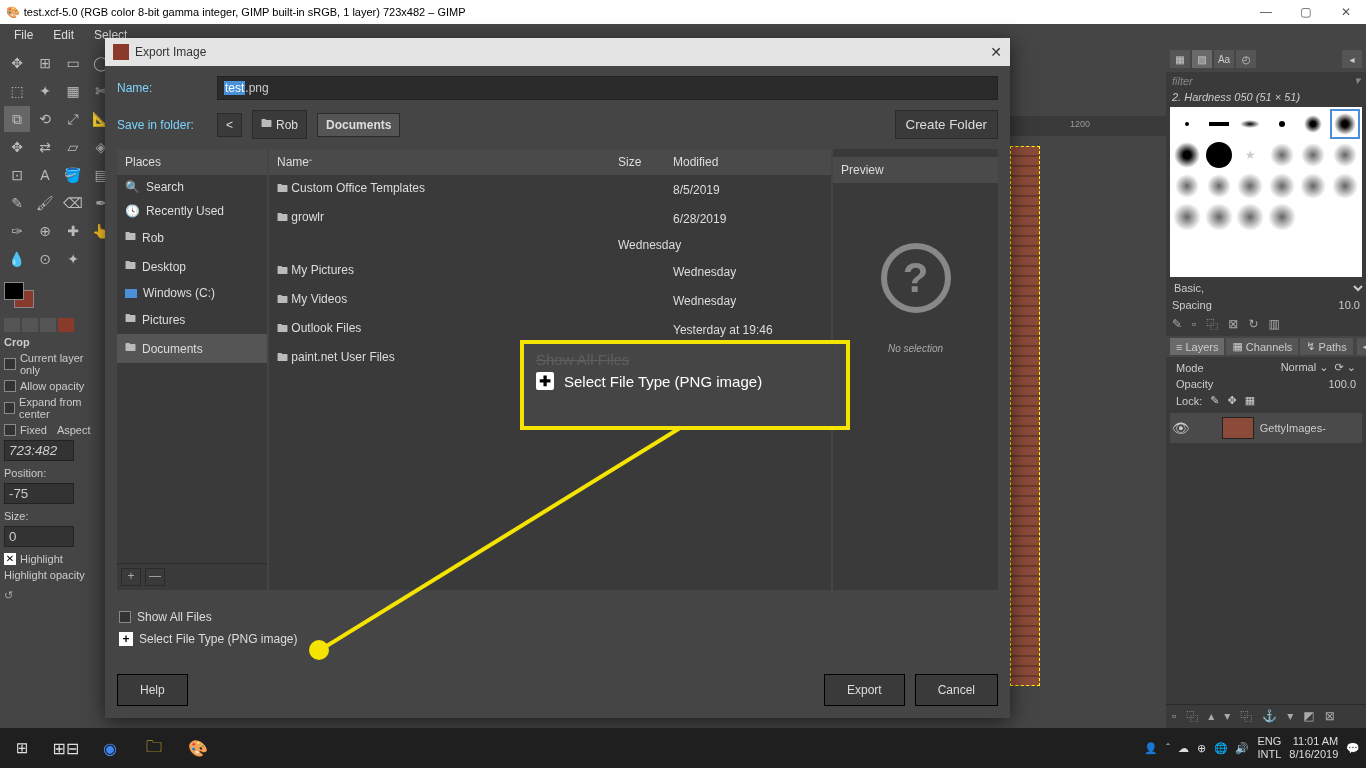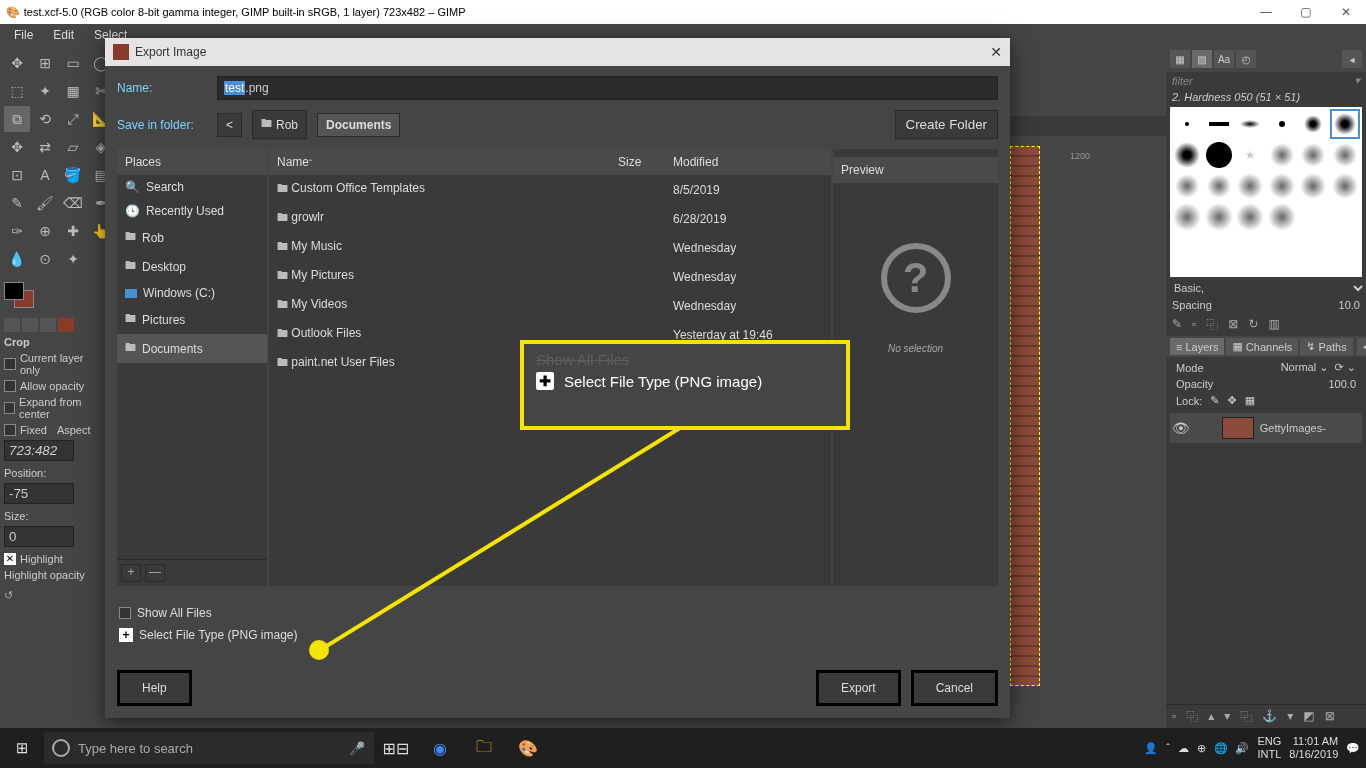--- a/index.html
+++ b/index.html
@@ -75,21 +75,21 @@
 .folder-ico { color: #bbb; font-size: 11px; }
 .disk-ico { color: #4a90d9; width: 12px; height: 9px; background:#4a90d9; }
 .preview .qmark { width: 70px; height: 70px; border: 6px solid #888; border-radius: 50%; display: flex; align-items: center; justify-content: center; color: #888; font-size: 42px; font-weight: bold; margin-top: 30px; }
 .preview .nosel { color: #aaa; font-style: italic; font-size: 10px; }
 .pm-btns { display:flex; gap:4px; padding:4px; border-top:1px solid #2a2a2a; margin-top:auto; }
 .pm { width:20px; height:18px; background:#3a3a3a; color:#aaa; text-align:center; border:1px solid #2a2a2a; }
 .dialog-lower { padding: 6px 2px; }
 .expander { display: flex; align-items: center; gap: 6px; padding: 4px 0; color: #ddd; }
 .expander .plus { width: 14px; height: 14px; background: #fff; color: #000; font-weight: bold; text-align: center; line-height: 14px; font-size: 12px; }
 .dialog-buttons { display: flex; gap: 10px; padding: 8px 12px 12px; }
-.dlg-btn { background: #3a3a3a; border: 3px solid #000000; padding: 8px 22px; color: #ddd; font-size: 12px; }
+.dlg-btn { background: #3a3a3a; border: 1px solid #000000; padding: 8px 22px; color: #ddd; font-size: 12px; }
 
 .callout { position: absolute; left: 520px; top: 340px; width: 330px; height: 90px; border: 4px solid #f5e400; background: #454545; z-index: 60; padding: 8px 12px; display:flex; flex-direction:column; gap:6px; }
 .callout .c-row { display: flex; align-items: center; gap: 10px; color: #fff; font-size: 15px; }
 .callout .c-row.dim { color: #999; text-decoration: line-through; opacity: 0.3; overflow:hidden; height:14px; }
 .callout .plus { width: 18px; height: 18px; background: #fff; color: #000; font-weight: bold; text-align: center; line-height: 18px; font-size: 14px; border-radius: 2px; }
 .callout-line { position: absolute; z-index: 59; left: 320px; top: 428px; width: 370px; height: 225px; pointer-events: none; }
 .callout-dot { position: absolute; z-index: 61; left: 309px; top: 640px; width: 20px; height: 20px; background: #f5e400; border-radius: 50%; }
 
 .taskbar { position: absolute; left: 0; right: 0; bottom: 0; height: 40px; background: #1f1f1f; display: flex; align-items: center; color: #ddd; z-index: 100; }
 .taskbar .start { width: 44px; text-align: center; font-size: 15px; }
@@ -202,21 +202,21 @@
           <span>Highlight opacity</span>
         </div>
       <div style="margin-top:8px;color:#aaa;">↺</div>
     </div>
   </div>
 
   <div class="canvas-area">
     <div class="ruler-h">
       <span style="left:800px;">1000</span>
       <span style="left:880px;">1100</span>
-      <span style="left:960px;margin-top:32px;">1200</span>
+      <span style="left:960px;">1200</span>
     </div>
     <div class="brick"></div>
   </div>
 
   <div class="right-panels">
     <div class="panel-tabs">
       <div class="panel-tab">▦</div>
       <div class="panel-tab active">▨</div>
       <div class="panel-tab">Aa</div>
       <div class="panel-tab">◴</div>
@@ -431,21 +431,20 @@
               <span><span class="folder-ico">🖿</span> Custom Office Templates</span>
               <span></span>
               <span>8/5/2019</span>
             </div>
             <div class="file-row">
               <span><span class="folder-ico">🖿</span> growlr</span>
               <span></span>
               <span>6/28/2019</span>
             </div>
             <div class="file-row">
-              <span><span class="folder-ico">🖿</span> My Music</span>
               <span></span>
               <span>Wednesday</span>
             </div>
             <div class="file-row">
               <span><span class="folder-ico">🖿</span> My Pictures</span>
               <span></span>
               <span>Wednesday</span>
             </div>
             <div class="file-row">
               <span><span class="folder-ico">🖿</span> My Videos</span>
@@ -498,25 +497,20 @@
       <span>Select File Type (PNG image)</span>
     </div>
 </div>
 <svg class="callout-line">
     <line x1="360" y1="0" x2="0" y2="222" stroke="#f5e400" stroke-width="4"></line>
   </svg>
 <div class="callout-dot"></div>
 
 <div class="taskbar">
   <div class="start">⊞</div>
-  <div class="search">
-    <div class="circle"></div>
-    <span>Type here to search</span>
-    <span class="mic">🎤</span>
-  </div>
   <div class="tb-ico">⊞⊟</div>
   <div class="tb-ico" style="color:#4285f4;">◉</div>
   <div class="tb-ico" style="color:#ffca28;">🗀</div>
   <div class="tb-ico" style="color:#8a6a4a;">🎨</div>
   <div class="tray">
     <span>👤</span>
     <span>ˆ</span>
     <span>☁</span>
     <span>⊕</span>
     <span>🌐</span>

